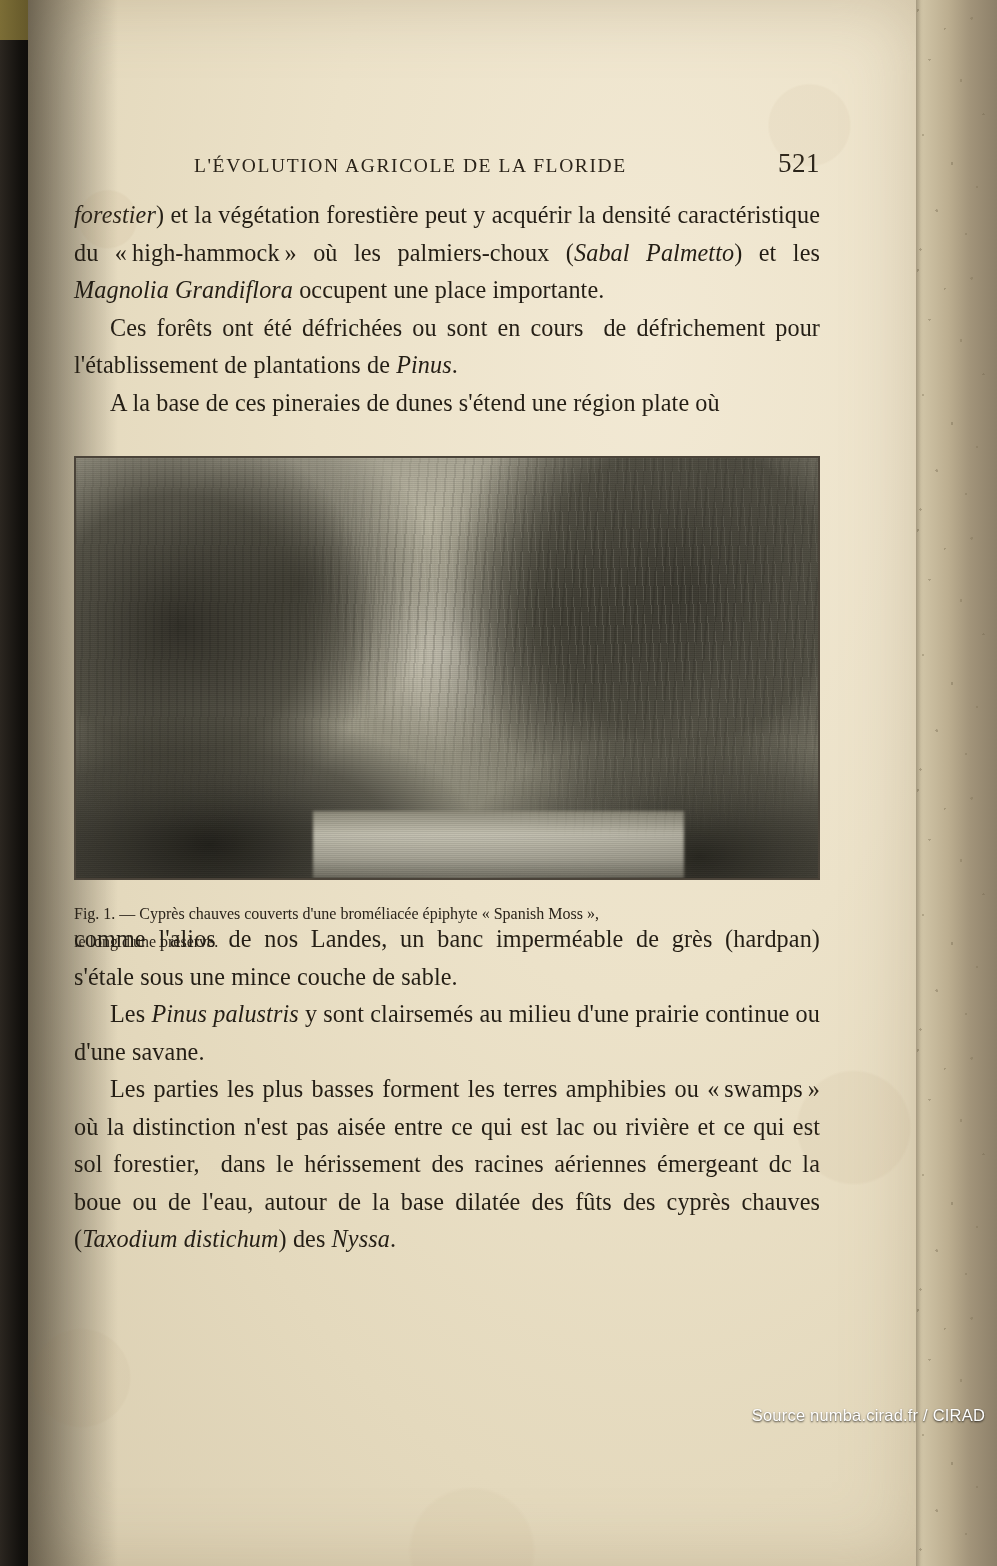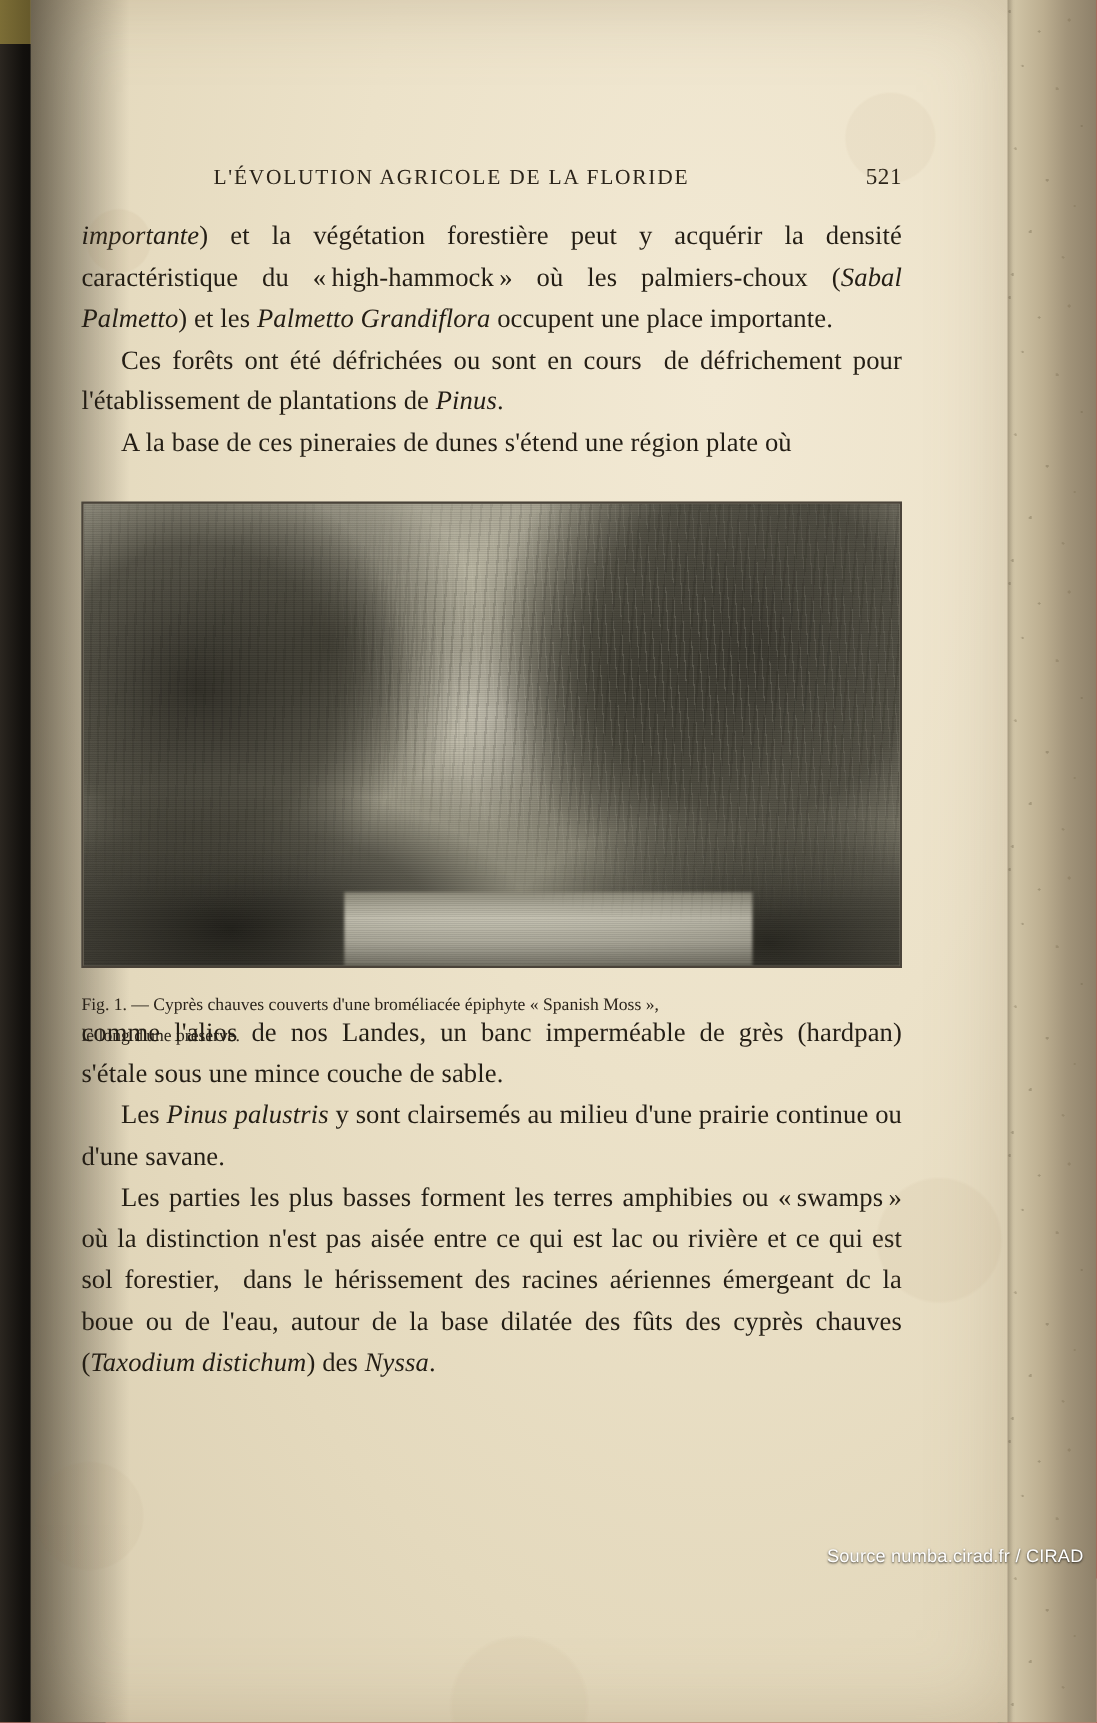--- a/index.html
+++ b/index.html
@@ -12,21 +12,21 @@
     overflow: hidden;
     background: #c9bfa8;
     font-family: "Liberation Serif", serif;
   }
 
   
   #scan {
     position: relative;
     width: 997px;
     height: 1435px;
-    background: #b91c1c;
+    background: #737373;
   }
 
   
   #gutter-left {
     position: absolute;
     left: 0; top: 0;
     width: 96px; height: 1566px;
     background: linear-gradient(to right,
         #2b2620 0%, #12100d 22%, #060504 55%, #171510 100%);
   }
@@ -124,21 +124,21 @@
   }
   #running-head .rh-title {
     font-size: 19.5px;
     letter-spacing: 1.6px;
     font-variant: small-caps;
     text-transform: uppercase;
     margin-left: 120px;
     color: #2b241a;
   }
   #running-head .rh-folio {
-    font-size: 21px;
+    font-size: 27px;
     color: #2b241a;
     letter-spacing: .5px;
   }
 
   #body-top { top: 196px; }
   #body-bottom { top: 920px; }
 
   p.para {
     margin: 0 0 0 0;
     font-size: 24.2px;
@@ -262,21 +262,21 @@
 
   <div id="page">
     <div id="page-gutter-shade"></div>
 
     <div class="text-col" id="running-head">
       <div class="rh-title">L'ÉVOLUTION AGRICOLE DE LA FLORIDE</div>
       <div class="rh-folio">521</div>
     </div>
 
     <div class="text-col" id="body-top">
-      <p class="para"><span class="it">importante</span>) et la végétation forestière peut y acquérir la densité caractéristique du « high-hammock » où les palmiers-choux (<span class="it">Sabal Palmetto</span>) et les <span class="it">Palmetto Grandiflora</span> occupent une place importante.</p>
+      <p class="para"><span class="it">forestier</span>) et la végétation forestière peut y acquérir la densité caractéristique du « high-hammock » où les palmiers-choux (<span class="it">Sabal Palmetto</span>) et les <span class="it">Magnolia Grandiflora</span> occupent une place importante.</p>
       <p class="para indent">Ces forêts ont été défrichées ou sont en cours&nbsp; de défrichement pour l'établissement de plantations de <span class="it">Pinus</span>.</p>
       <p class="para indent">A la base de ces pineraies de dunes s'étend une région plate où</p>
     </div>
 
     <div id="figure">
       <div id="fig-frame">
         <div id="fig-sky"></div>
         <div id="fig-canopy"></div>
         <div id="fig-water"></div>
         <div id="fig-moss"></div>

